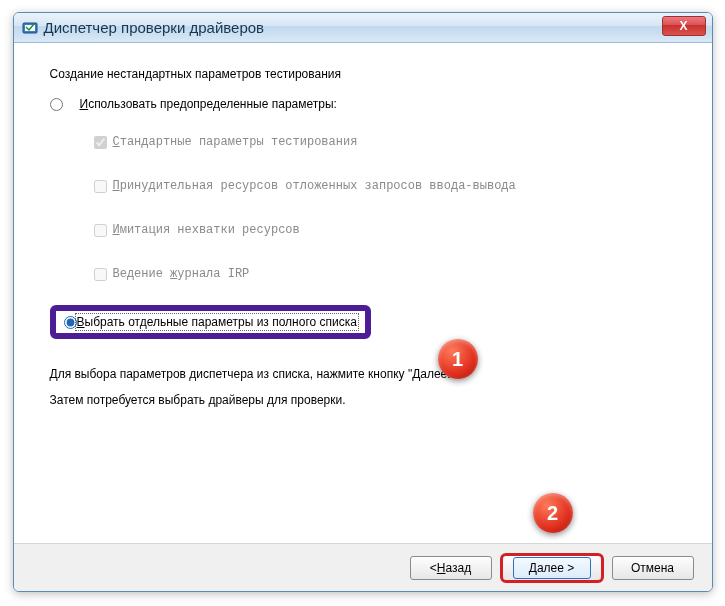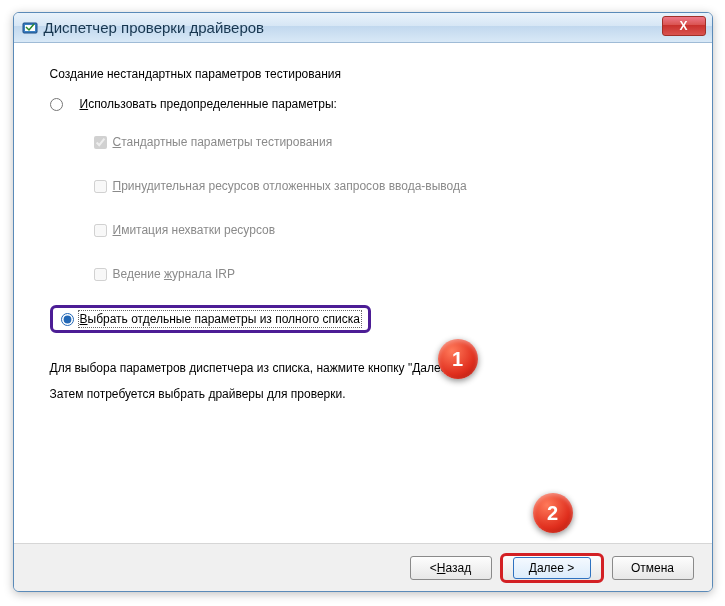--- a/index.html
+++ b/index.html
@@ -79,27 +79,27 @@
     align-items: center;
     gap: 6px;
     margin-bottom: 30px;
   }
   .check-row input[type="checkbox"] {
     margin: 0;
     accent-color: #888;
   }
   .check-row label {
     color: #8a8a8a;
+    font-family: Liberation Mono, monospace;
   }
   .check-row .u { text-decoration: underline; }
   .radio2-wrap {
     display: inline-flex;
     align-items: center;
-    gap: 6px;
-    border: 3px solid #4c1d95;
+    border: 6px solid #4c1d95;
     border-radius: 6px;
     padding: 4px 8px;
     margin-top: 6px;
     position: relative;
   }
   .radio2-wrap input[type="radio"] { accent-color: #2267b5; margin:0; }
   .radio2-wrap .radio-label {
     outline: 1px dotted #666;
     outline-offset: 1px;
   }

